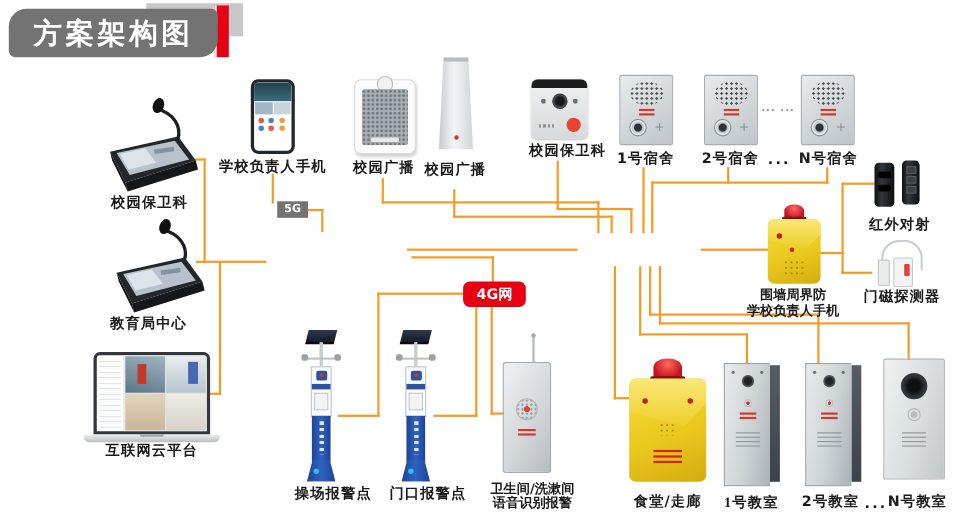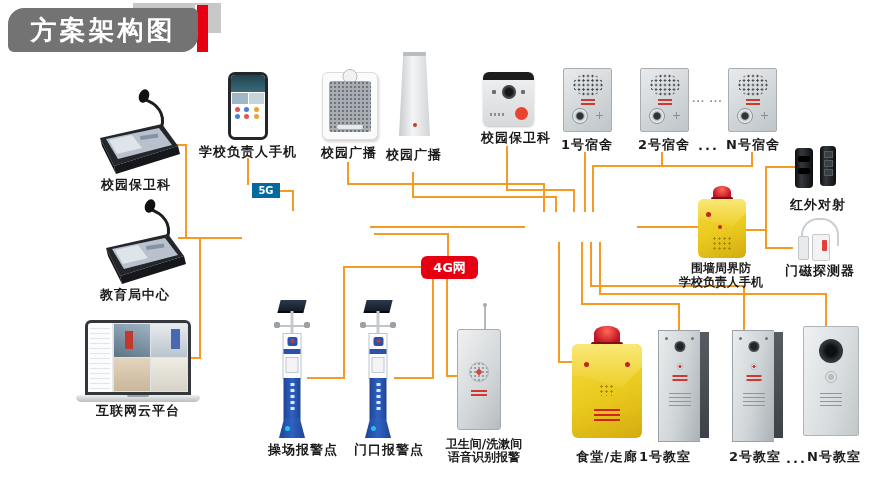--- a/index.html
+++ b/index.html
@@ -19,21 +19,21 @@
   .banner-red{left:8px;top:8px;width:190px;height:44px;background:#737373;
       border-radius:16px 6px 16px 6px;color:#fff;font-size:26px;font-weight:bold;
       display:flex;align-items:center;justify-content:center;letter-spacing:3px;}
 
   
   .cloud-wrap{left:225px;top:195px;width:155px;height:60px;}
   .cloud-text{position:absolute;inset:0;display:flex;align-items:center;justify-content:center;
       color:#fff;font-weight:bold;font-size:20px;letter-spacing:1px;padding-top:4px;}
   .lanbox{left:523px;top:211px;width:114px;height:31px;background:#e60012;border-radius:9px;
       color:#fff;font-weight:bold;font-size:18px;display:flex;align-items:center;justify-content:center;letter-spacing:1px;}
-  .badge5g{left:252px;top:183px;width:28px;height:15px;background:#0369a1;color:#fff;
+  .badge5g{left:252px;top:183px;width:28px;height:15px;background:#737373;color:#fff;
       font-size:10px;font-weight:bold;display:flex;align-items:center;justify-content:center;}
   .badge4g{left:421px;top:256px;width:57px;height:23px;background:#e60012;border-radius:6px;color:#fff;
       font-size:13px;font-weight:bold;display:flex;align-items:center;justify-content:center;}
 
   
   .phone{width:40px;height:68px;background:#23272c;border-radius:7px;padding:3px;box-sizing:border-box;}
   .ph-screen{width:100%;height:100%;background:#fff;border-radius:4px;overflow:hidden;}
   .ph-top{height:17px;background:linear-gradient(#21424e,#3a6b7a);}
   .ph-thumbs{height:11px;display:flex;gap:1px;padding:1px 1px 0 1px;}
   .ph-thumbs div{flex:1;}
@@ -496,21 +496,21 @@
         </div>
       <div class="cp-gtxt">
           <i></i>
           <i></i>
           <i></i>
           <i></i>
         </div>
     </div>
     <div class="cp-side"></div>
   </div>
-  <div class="lbl" style="left:638px;top:450px;width:54px;">1号教室</div>
+  <div class="lbl" style="left:656px;top:450px;width:54px;font-family:Liberation Serif, serif;">1号教室</div>
 
   <div class="abs classpanel" style="left:732px;top:330px;">
     <div class="cp-body">
       <div class="cp-eyes">
           <i style="left:6px;"></i>
           <i style="right:6px;"></i>
         </div>
       <div class="cp-spk"></div>
       <div class="cp-rdot"></div>
       <div class="cp-rtxt">

